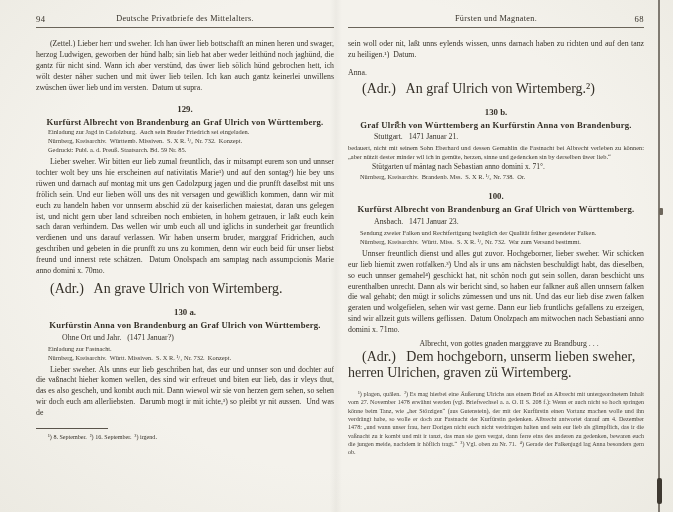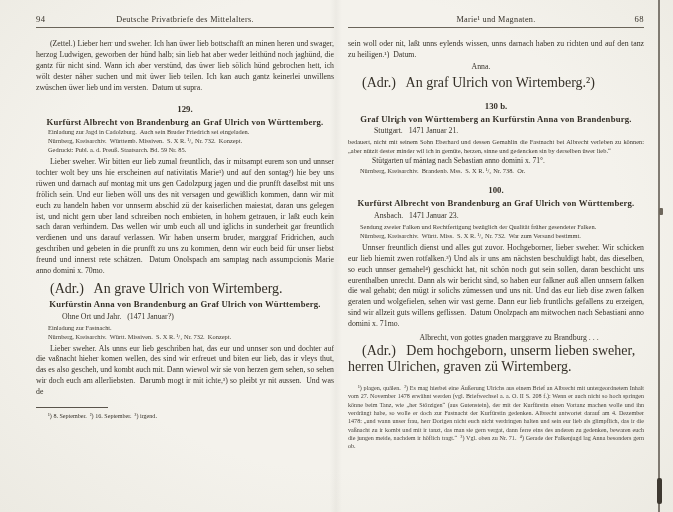--- a/index.html
+++ b/index.html
@@ -2,37 +2,37 @@
 <html><head>
 <meta charset="utf-8">
 <style>
   html,body{margin:0;padding:0;background:#c9c7c2;}
   .scan{position:relative;width:673px;height:512px;background:#f2f0ea;overflow:hidden;
         background-image:radial-gradient(ellipse at 50% 45%, #f4f2ec 60%, #eceae2 100%);
         font-family:"Liberation Serif","DejaVu Serif",serif;color:#353028;}
   .page{position:absolute;top:14px;height:494px;overflow:hidden;}
   .page.left{left:36px;width:298px;}
   .page.right{left:348px;width:296px;}
-  .pagehead{display:flex;align-items:center;font-size:8.2px;}
+  .pagehead{display:flex;align-items:flex-start;font-size:8.2px;}
   .pagenum{width:30px;font-size:8.6px;letter-spacing:.5px;}
   .page.right .pagenum{text-align:right;}
   .runhead{flex:1;text-align:center;letter-spacing:.3px;}
   .headrule{border-top:1px solid #6a6459;margin-top:3px;}
   p,div{margin:0;}
   .body{font-size:7.8px;line-height:10.9px;text-align:justify;}
   .cont{margin-top:11px;}
   .indent{text-indent:14px;}
   .secnum{text-align:center;font-weight:bold;font-size:8.8px;margin:10px 0 3px;}
   .sectitle{text-align:center;font-weight:bold;font-size:8.7px;letter-spacing:.2px;line-height:10.5px;}
   .dateline{font-size:7.8px;margin:2px 0 2px 26px;}
   .small{font-size:6.4px;line-height:9px;margin-left:12px;color:#3d382f;}
   .small.block{margin-left:0;text-align:justify;}
   .bodyline{font-size:7.6px;margin:1px 0 1px 24px;}
   .adr{font-size:14px;text-indent:14px;margin:4px 0 2px;}
-  .sig-right{font-size:7.8px;text-align:center;padding-right:30px;margin:1px 0 2px;}
+  .sig-right{font-size:7.8px;text-align:left;padding-right:30px;margin:7px 0 2px;}
   .sig-center{font-size:7.8px;text-align:center;padding-left:26px;margin:3px 0 1px;}
   .footrule{width:72px;border-top:1px solid #5a544b;margin:9px 0 4px;}
   .footnote{font-size:6.1px;line-height:8.3px;margin-left:12px;}
   .footnote.block{margin-left:0;margin-top:9px;text-align:justify;text-indent:10px;color:#45403a;}
   .gutter{position:absolute;left:330px;top:0;width:12px;height:512px;
           background:linear-gradient(90deg,rgba(0,0,0,0) 0%,rgba(90,85,75,.05) 50%,rgba(0,0,0,0) 100%);}
   .edge-line{position:absolute;right:13px;top:0;width:2px;height:512px;background:#59534a;opacity:.75;}
   .edge-blob{position:absolute;right:11px;top:478px;width:5px;height:26px;background:#3e3931;border-radius:2px;}
   .edge-tick{position:absolute;right:10px;top:208px;width:4px;height:7px;background:#6e675c;border-radius:1px;}
   .speck{position:absolute;left:396px;top:121px;width:3px;height:3px;border-radius:50%;background:#6b6458;}
@@ -53,34 +53,35 @@
     <p class="body cont indent">(Zettel.) Lieber herr und sweher. Ich han üwer lieb bottschafft an minen heren und swager, herzog Ludwigen, geworben der hünd halb; sin lieb hat aber weder leithünd noch jaghünd, die gantz für nicht sind. Wann ich aber verstünd, das üwer lieb sölich hünd gebrochen hett, ich wölt dester näher suchen und mit üwer lieb teilen. Ich kan auch gantz keinerlei unwillens zwüschen üwer lieb und im versten.&nbsp; Datum ut supra.</p>
 
     <div class="secnum">129.</div>
     <div class="sectitle">Kurfürst Albrecht von Brandenburg an Graf Ulrich von Württemberg.</div>
     <div class="small">Einladung zur Jagd in Cadolzburg.&nbsp; Auch sein Bruder Friedrich sei eingeladen.</div>
     <div class="small">Nürnberg, Kreisarchiv.&nbsp; Württemb. Missiven.&nbsp; S. X R. ¹/₂ Nr. 732.&nbsp; Konzept.</div>
     <div class="small">Gedruckt: Publ. a. d. Preuß. Staatsarch. Bd. 59 Nr. 85.</div>
     <p class="body indent" style="margin-top:3px">Lieber sweher. Wir bitten eur lieb zumal freuntlich, das ir mitsampt eurem son und unnser tochter wolt bey uns hie erscheinen auf nativitatis Marie¹) und auf den sontag²) hie bey uns rüwen und darnach auf montag mit uns gen Cadolzpurg jagen und die prunfft daselbst mit uns frölich sein. Und eur lieben wöll uns des nit versagen und gewißlich kommen, dann wir mit euch zu handeln haben vor unnserm abschid zü der kaiserlichen maiestat, daran uns gelegen ist, und nicht gern uber land schreiben noch embieten, in hohem getrauen, ir laßt euch kein sach daran verhindern. Das wellen wir umb euch all und iglichs in sunderheit gar freuntlich verdienen und uns darauf verlassen. Wir haben unserm bruder, marggraf Fridrichen, auch geschriben und gebeten in die prunfft zu uns zu kommen, denn wir euch beid für unser liebst freund und innerst rete schätzen.&nbsp; Datum Onolspach am samptag nach assumpcionis Marie anno domini x. 70mo.</p>
     <div class="adr">(Adr.)&nbsp;&nbsp; An grave Ulrich von Wirtemberg.</div>
 
+    <div class="secnum">130 a.</div>
     <div class="sectitle">Kurfürstin Anna von Brandenburg an Graf Ulrich von Württemberg.</div>
     <div class="dateline">Ohne Ort und Jahr.&nbsp;&nbsp; (1471 Januar?)</div>
     <div class="small">Einladung zur Fastnacht.</div>
     <div class="small">Nürnberg, Kreisarchiv.&nbsp; Württ. Missiven.&nbsp; S. X R. ¹/₄ Nr. 732.&nbsp; Konzept.</div>
     <p class="body indent" style="margin-top:3px">Lieber sweher. Als unns eur lieb geschriben hat, das eur und unnser son und dochter auf die vaßnacht hieher komen wellen, des sind wir erfreuet und biten eur lieb, das ir vleys thut, das es also gescheh, und kombt auch mit. Dann wiewol wir sie von herzen gern sehen, so sehen wir doch euch am allerliebsten.&nbsp; Darumb mogt ir mit ichte,³) so pleibt yr nit aussen.&nbsp; Und was de</p>
 
     <div class="footrule"></div>
     <div class="footnote">¹) 8. September.&nbsp; ²) 16. September.&nbsp; ³) irgend.</div>
   </div>
 
   <div class="page right">
     <div class="pagehead">
       <span class="pagenum"></span>
-      <span class="runhead">Marie¹ und Magnaten.</span>
+      <span class="runhead">Fürsten und Magnaten.</span>
       <span class="pagenum">68</span>
     </div>
     <div class="headrule"></div>
 
     <p class="body cont">sein woll oder nit, laßt unns eylends wissen, unns darnach haben zu richten und auf den tanz zu heiligen.¹)&nbsp; Datum.</p>
     <div class="sig-right">Anna.</div>
     <div class="adr">(Adr.)&nbsp;&nbsp; An graf Ulrich von Wirtemberg.²)</div>
 
     <div class="secnum">130 b.</div>
     <div class="sectitle">Graf Ulrich von Württemberg an Kurfürstin Anna von Brandenburg.</div>

